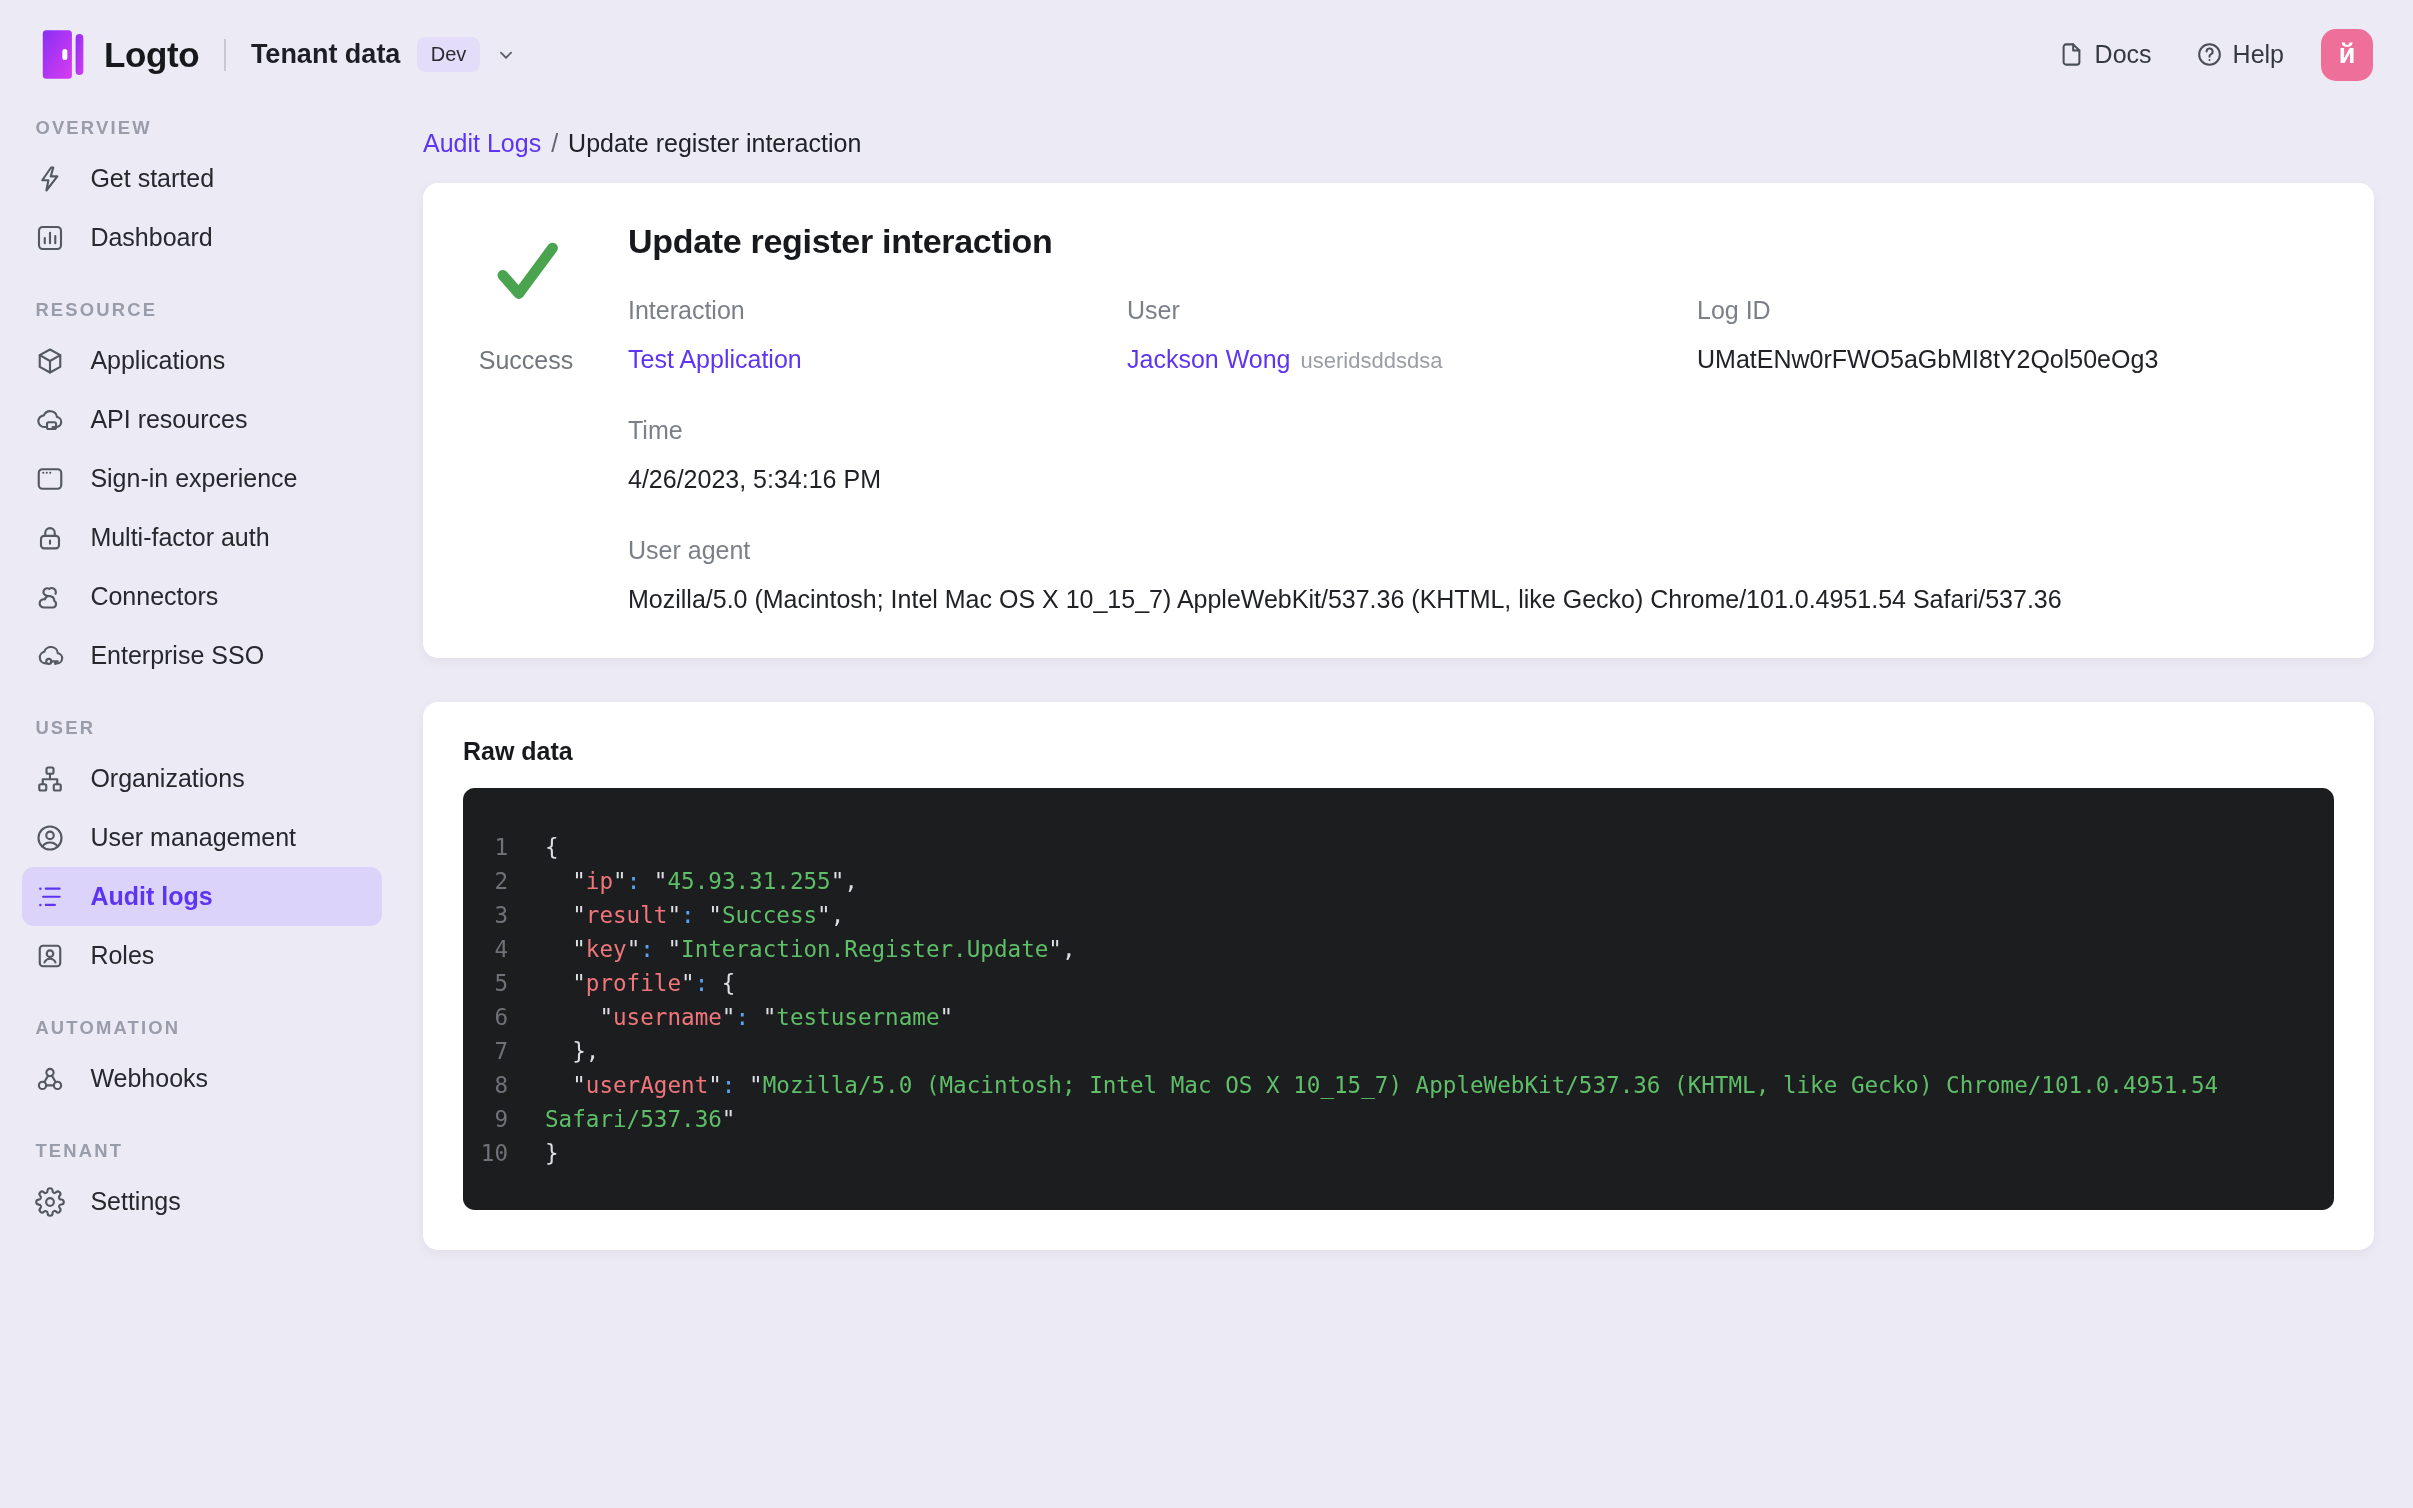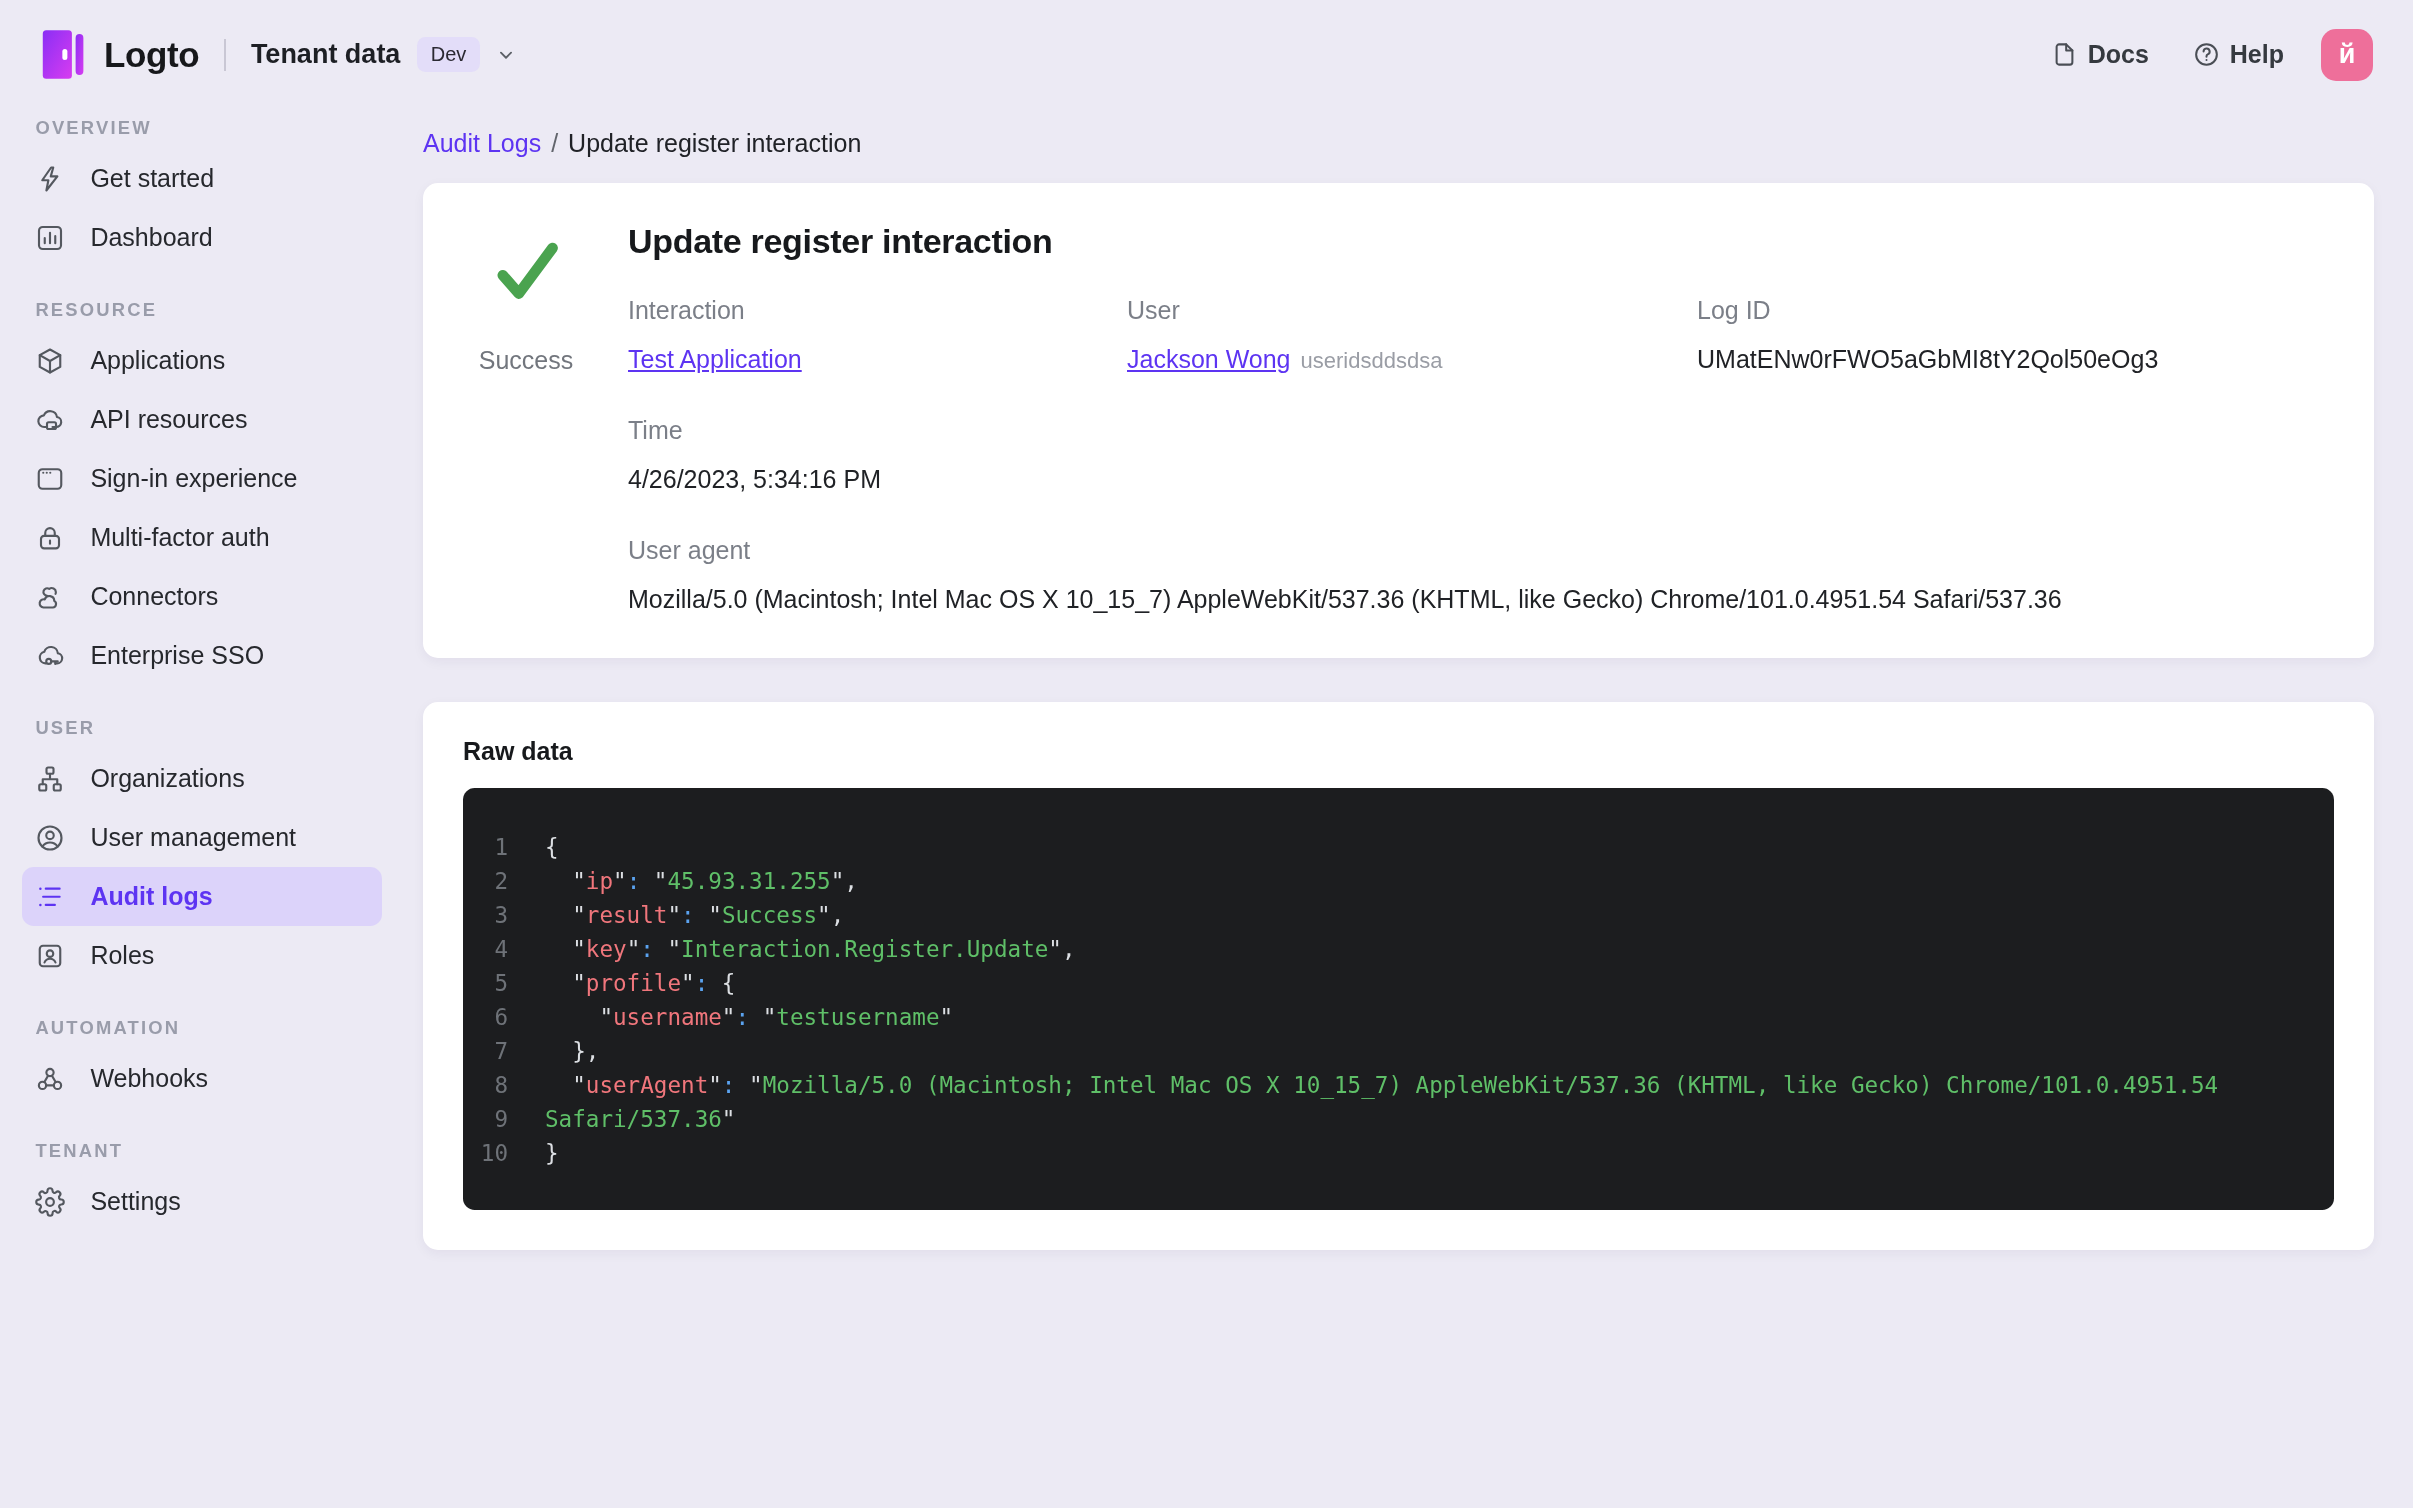--- a/index.html
+++ b/index.html
@@ -17,21 +17,21 @@
   .topbar-left { display:flex; align-items:center; }
   .logo-mark svg { width:52px; height:55px; }
   .logo-text { font-size:35px; font-weight:700; letter-spacing:-0.4px; margin-left:15px; color:#17181b; }
   .tb-divider { width:1.7px; height:32px; background:#c9c7d4; margin:0 25px; }
   .tenant-switch { display:flex; align-items:center; cursor:pointer; }
   .tenant-name { font-size:27px; font-weight:700; color:#1d1f24; }
   .env-badge { margin-left:17px; background:var(--badge-bg,#e3ddf9); color:#2b2933; font-size:20px; font-weight:500; padding:5.9px 13.4px; border-radius:8.4px; }
   .chev { margin-left:15px; color:#5c6066; }
   .chev svg { width:22px; height:22px; }
   .topbar-right { display:flex; align-items:center; }
-  .tb-btn { display:flex; align-items:center; gap:10px; font-size:25px; color:#35393f; cursor:pointer; margin-left:44px;font-weight:bold; }
+  .tb-btn { display:flex; align-items:center; gap:10px; font-size:25px; color:#35393f; cursor:pointer; margin-left:44px; }
   .tb-btn svg { width:27px; height:27px; color:#4a4e55; }
   .avatar { width:52px; height:52px; border-radius:15px; background:var(--avatar-pink,#ee6f9a); color:#fff; font-size:27px; font-weight:600; display:flex; align-items:center; justify-content:center; margin-left:37px; cursor:pointer; }
 
   
   .shell { display:flex; align-items:flex-start; height:1399px; }
 
   
   .sidebar { width:402px; flex:0 0 402px; padding:3.4px 20px 0 22px; }
   .section-label { font-size:18.4px; font-weight:700; letter-spacing:2.2px; color:#999caa; margin:32px 0 10px 13.4px; }
   .sidebar .section:first-child .section-label { margin-top:5px; }
@@ -55,21 +55,21 @@
   .detail-card { margin-top:25px; padding:39px 47px 44px 40px; display:flex; }
   .status-col { width:126px; flex:0 0 126px; display:flex; flex-direction:column; align-items:center; padding-top:10px; }
   .check svg { width:77px; height:77px; }
   .status-label { margin-top:37px; font-size:25px; color:#72767d; }
   .detail-body { margin-left:39px; flex:1; }
   .detail-title { font-size:34px; font-weight:700; color:#17191c; letter-spacing:-0.3px; }
   .field-grid { display:grid; grid-template-columns:499px 570px 1fr; row-gap:42px; margin-top:35px; }
   .cell.span3 { grid-column:1 / -1; }
   .f-label { font-size:25px; color:#7b7f88; }
   .f-value { font-size:25px; color:#202226; margin-top:20px; }
-  .f-value .link { color:var(--accent,#5d34f2); cursor:pointer;text-decoration:underline; }
+  .f-value .link { color:var(--accent,#5d34f2); cursor:pointer; }
   .f-value .suffix { font-size:22px; color:#9a9da5; margin-left:10px; }
 
   
   .raw-card { margin-top:44px; padding:35px 40px 40px 40px; }
   .raw-label { font-size:25px; font-weight:700; color:#17191c; }
   .code-block { margin-top:22px; background:var(--code-bg,#1c1d1f); border-radius:11.7px; padding:42px 20px 40px 0; font-family:"DejaVu Sans Mono", monospace; font-size:22.6px; }
   .code-row { display:flex; line-height:34px; }
   .ln { width:82px; flex:0 0 82px; text-align:right; padding-right:37px; color:var(--code-ln,#6e7278); user-select:none; }
   .lc { white-space:pre; color:var(--code-text,#dcdfe3); }
   .tok-k { color:var(--code-key,#f0767c); }

